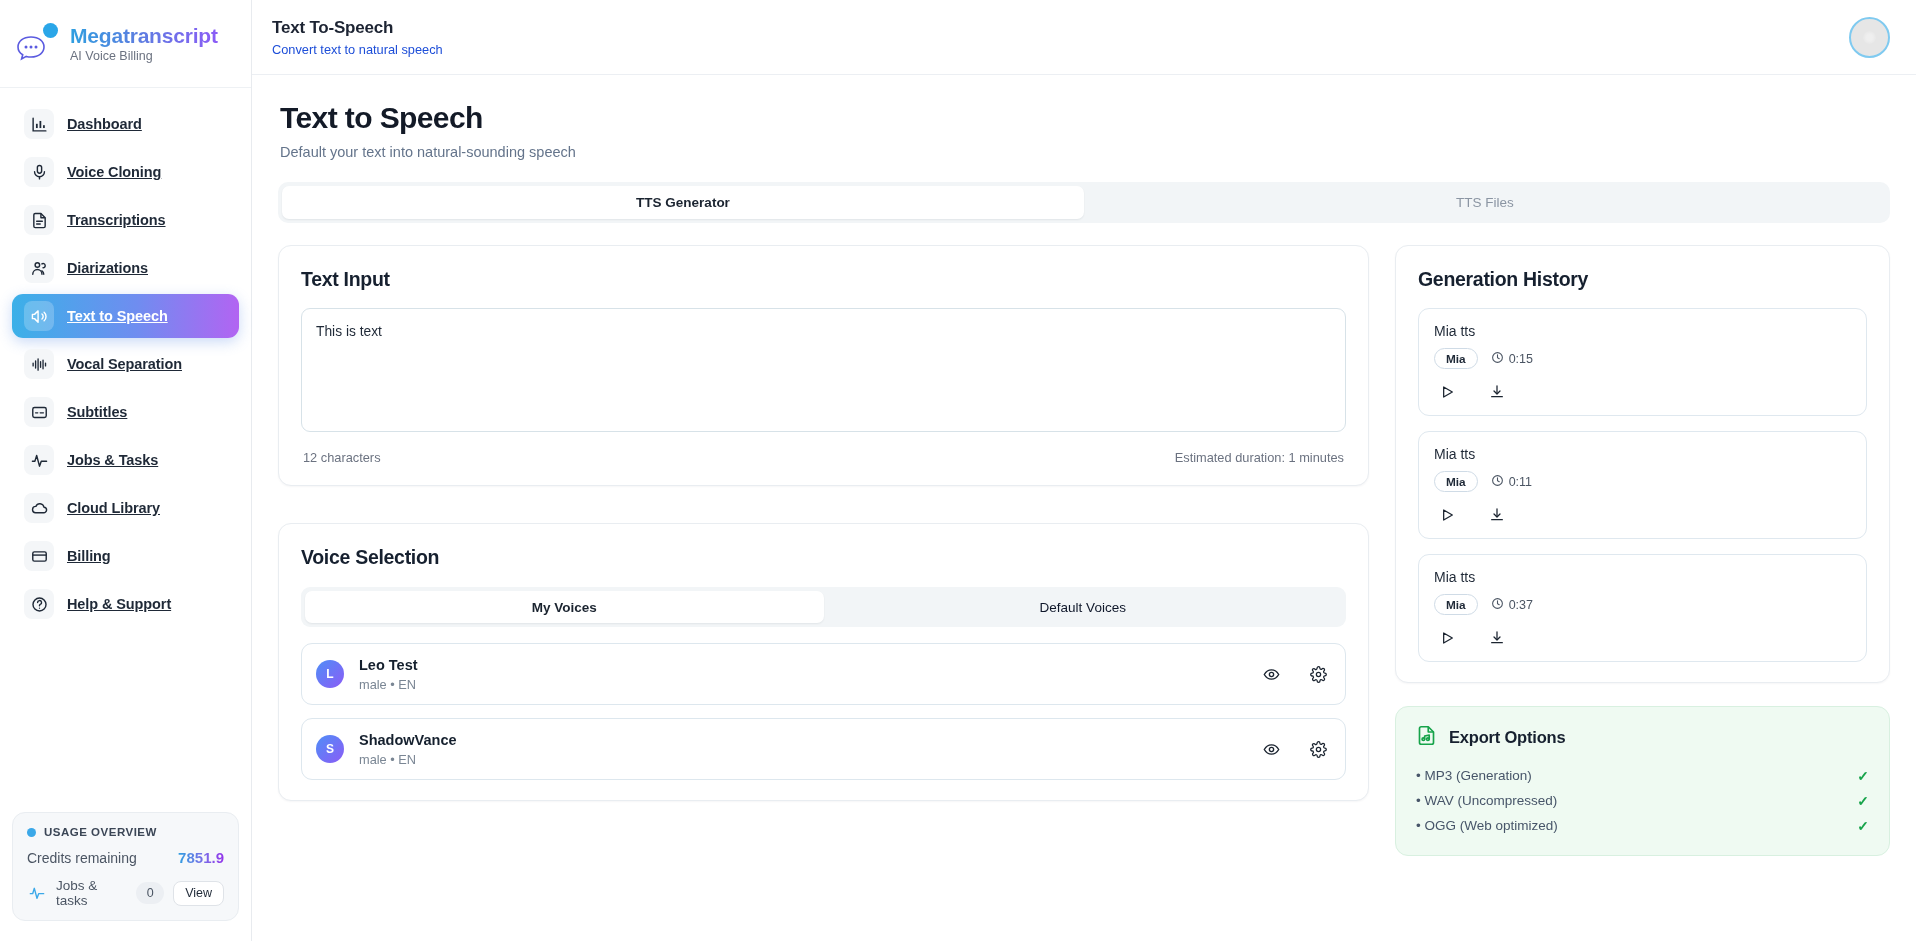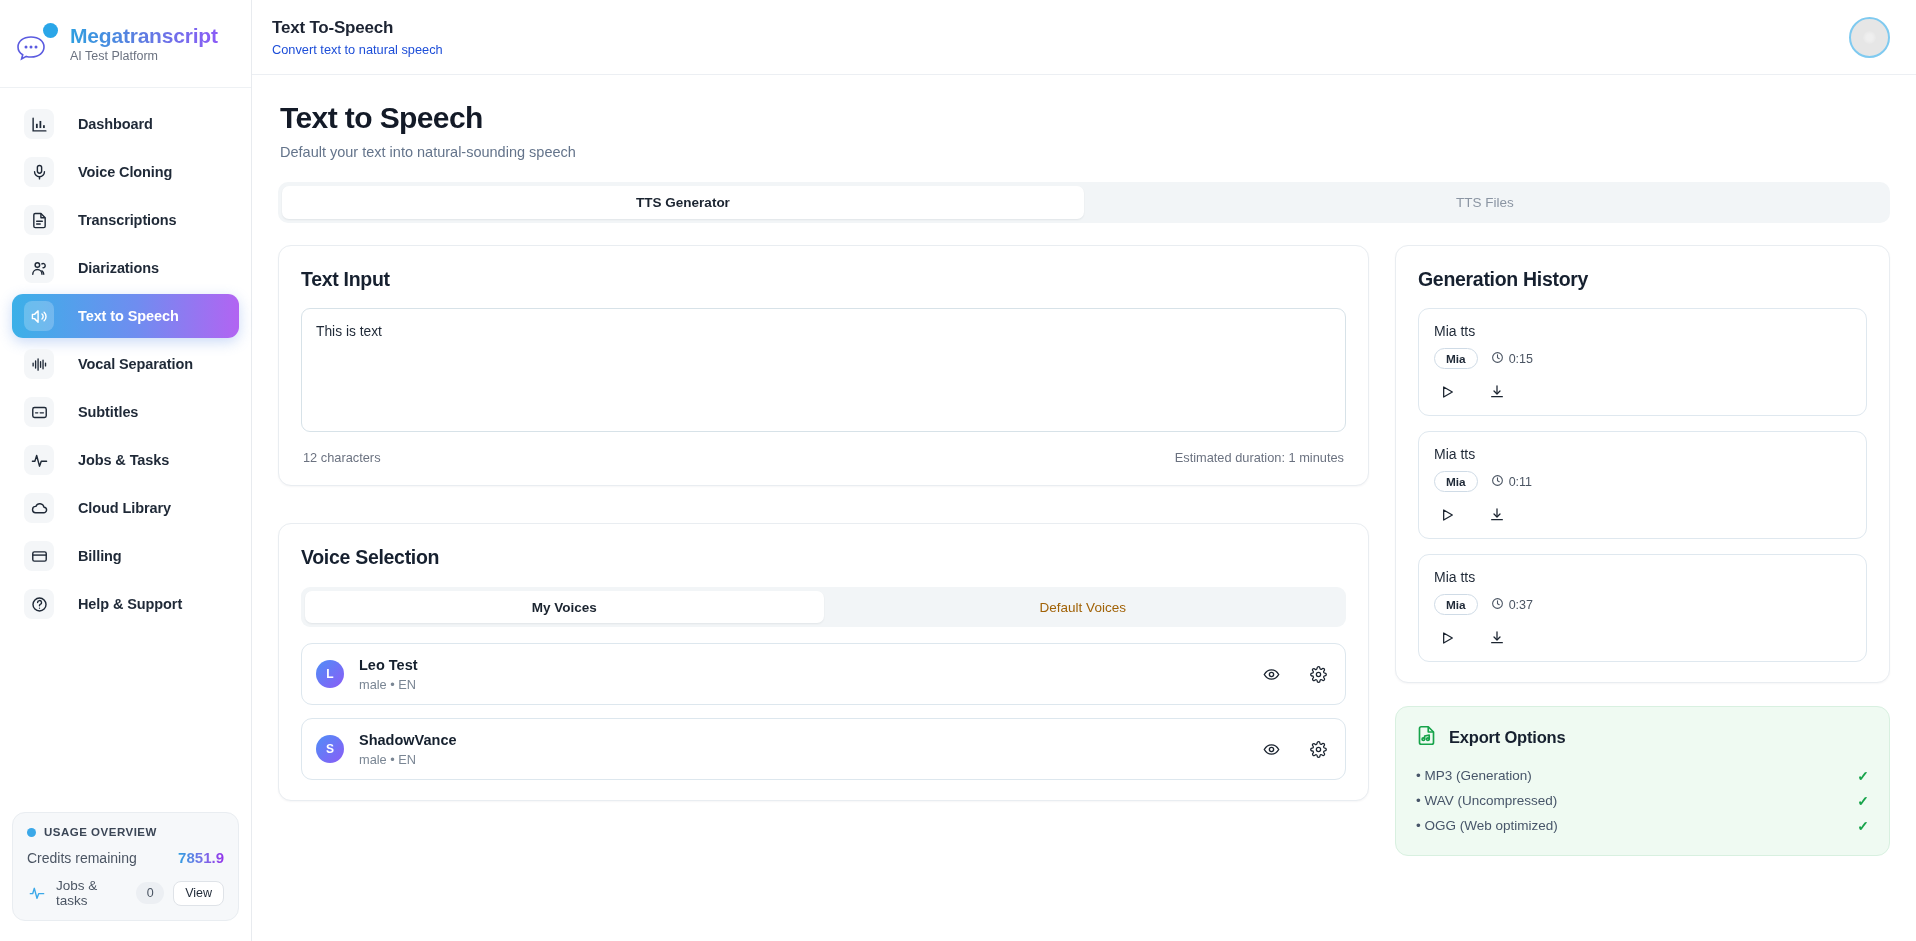--- a/index.html
+++ b/index.html
@@ -34,23 +34,23 @@
     border-radius: 50%; background: #2aa6e8;
   }
   .brand-text { display: flex; flex-direction: column; line-height: 1.1; }
   .brand-name { font-size: 21px; font-weight: 700; letter-spacing: -0.2px;
     background: linear-gradient(90deg,#2f9fe0 0%,#5b7fe0 45%,#8b5cf6 100%);
     -webkit-background-clip: text; background-clip: text; color: transparent; }
   .brand-sub { font-size: 12.5px; color: #6b7280; margin-top: 3px; }
 
   .nav { padding: 14px 12px 0 12px; display: flex; flex-direction: column; gap: 4px; }
   .nav-item {
-    display: flex; align-items: center; gap: 24px;
+    display: flex; align-items: center; gap: 13px;
     height: 44px; padding: 0 12px; border-radius: 11px;
-    cursor: pointer; color: #1f2937;
+    cursor: pointer; color: #1f2937; text-decoration: underline;
   }
   .nav-item .nav-ic {
     width: 30px; height: 30px; border-radius: 8px;
     background: #f4f6f8; display: flex; align-items: center; justify-content: center;
     flex: 0 0 30px;
   }
   .nav-item .nav-lb { font-size: 14.5px; font-weight: 600; letter-spacing: -0.1px; }
   .nav-item.active {
     background: linear-gradient(90deg,#3bb0e8 0%,#6f8df0 55%,#b264f2 100%);
     color: #ffffff;
@@ -132,21 +132,21 @@
     width: 100%; height: 124px; border: 1px solid #d7e2e8; border-radius: 9px;
     padding: 13px 14px; font-size: 13.8px; color: #1f2937; resize: none;
     font-family: "Liberation Sans", sans-serif; line-height: 1.5; outline: none;
     background: #ffffff;
   }
   .ta-meta { display: flex; justify-content: space-between; margin-top: 14px; padding: 0 2px; }
   .ta-meta span { font-size: 12.8px; color: #6b7280; }
 
   .vtabs { margin-top: 18px; height: 40px; background: #f2f5f7; border-radius: 9px; display: flex; padding: 4px; }
   .vtab { flex: 1; display: flex; align-items: center; justify-content: center;
-    font-size: 13.5px; color: #a16207; border-radius: 7px; cursor: pointer; font-weight: 500; }
+    font-size: 13.5px; color: #0f172a; border-radius: 7px; cursor: pointer; font-weight: 500; }
   .vtab.active { background: #ffffff; color: #1b2430; font-weight: 600; box-shadow: 0 1px 2px rgba(16,24,40,0.07); }
 
   .voice-list { margin-top: 16px; display: flex; flex-direction: column; gap: 13px; }
   .voice-row {
     border: 1px solid #dde7ee; border-radius: 11px; height: 62px;
     display: flex; align-items: center; padding: 0 17px 0 14px; cursor: pointer; background:#fff;
   }
   .voice-av {
     width: 28px; height: 28px; border-radius: 50%; flex: 0 0 28px;
     background: linear-gradient(135deg,#4f8ef7 0%,#8b5cf6 100%);
@@ -193,21 +193,21 @@
         <svg class="bubble" viewBox="0 0 30 26">
           <path d="M15 2 C7 2 2 6.5 2 12 C2 15.2 3.8 18 6.7 19.8 L5.6 24 L10.3 21.4 C11.8 21.8 13.4 22 15 22 C23 22 28 17.5 28 12 C28 6.5 23 2 15 2 Z" fill="none" stroke="#5b5be0" stroke-width="1.6"></path>
           <circle cx="10" cy="12" r="1.5" fill="#5b5be0"></circle>
           <circle cx="15" cy="12" r="1.5" fill="#5b5be0"></circle>
           <circle cx="20" cy="12" r="1.5" fill="#5b5be0"></circle>
         </svg>
         <div class="dot"></div>
       </div>
       <div class="brand-text">
         <div class="brand-name">Megatranscript</div>
-        <div class="brand-sub">AI Test Platform</div>
+        <div class="brand-sub">AI Voice Billing</div>
       </div>
     </div>
 
     <nav class="nav">
 
       <div class="nav-item">
         <span class="nav-ic">
           <svg width="17" height="17" viewBox="0 0 24 24" fill="none" stroke="#1f2937" stroke-width="2" stroke-linecap="round">
             <path d="M3 3v18h18"></path>
               <rect x="7" y="11" width="2.5" height="6" fill="#1f2937" stroke="none"></rect>

